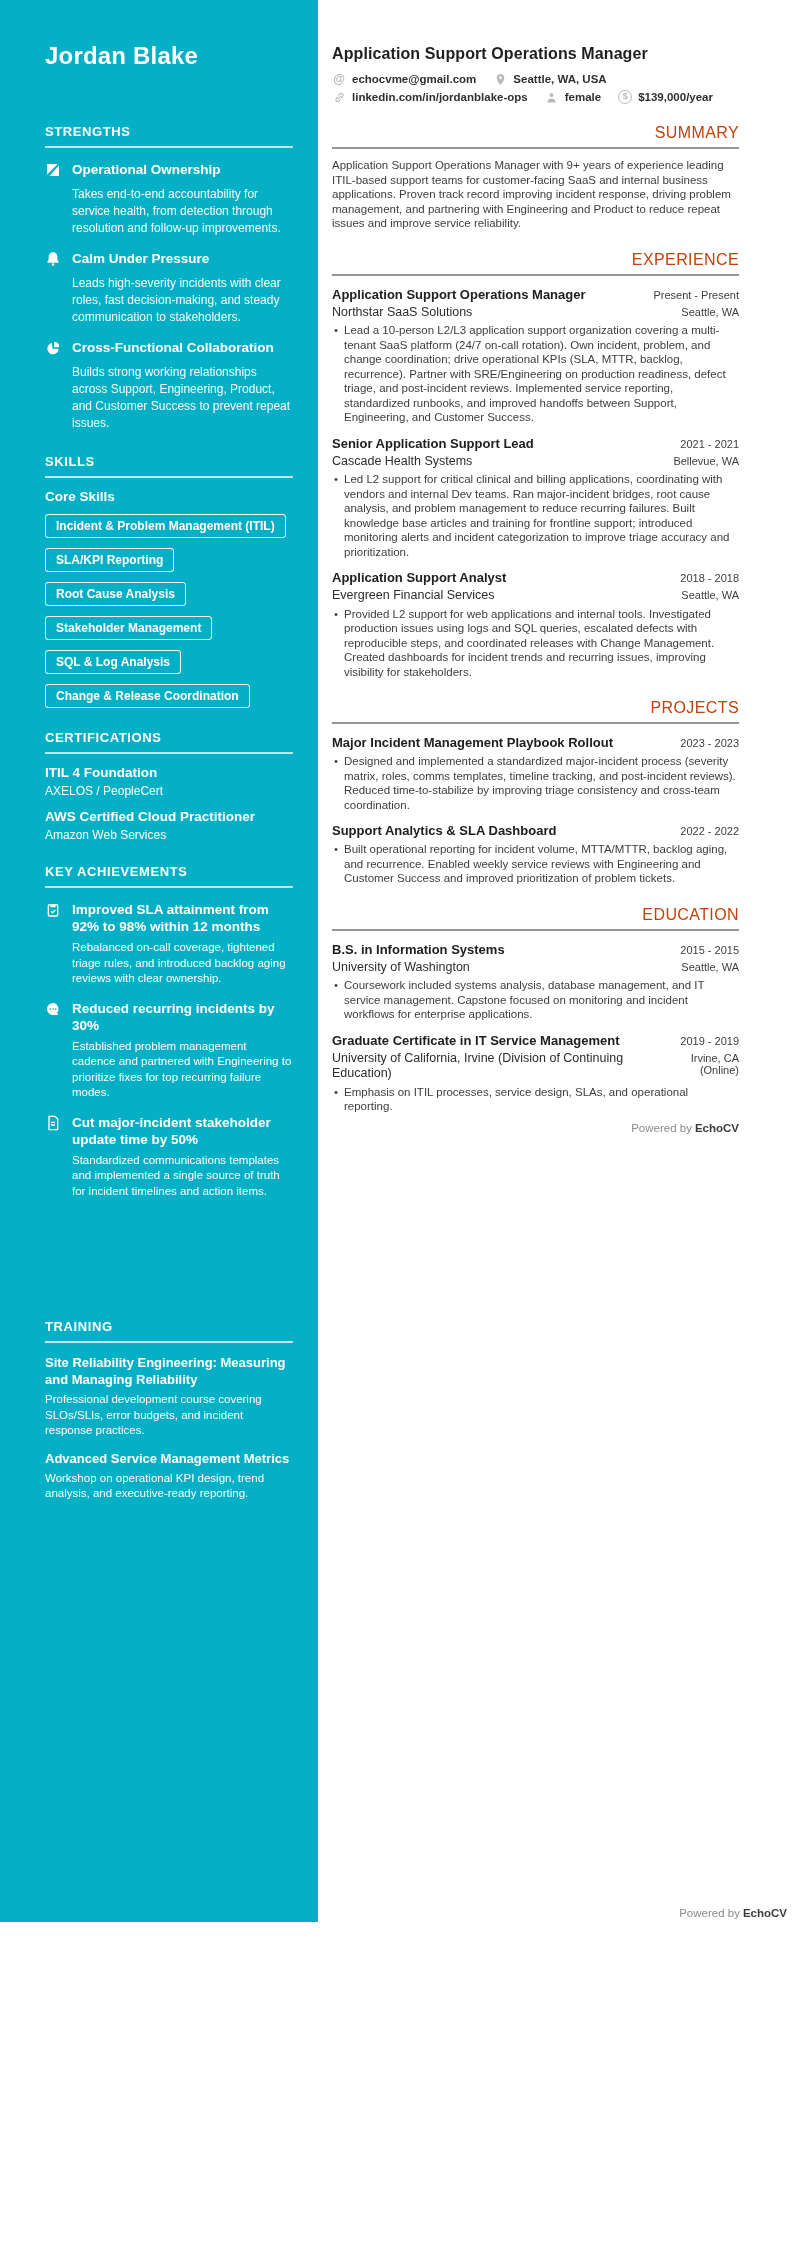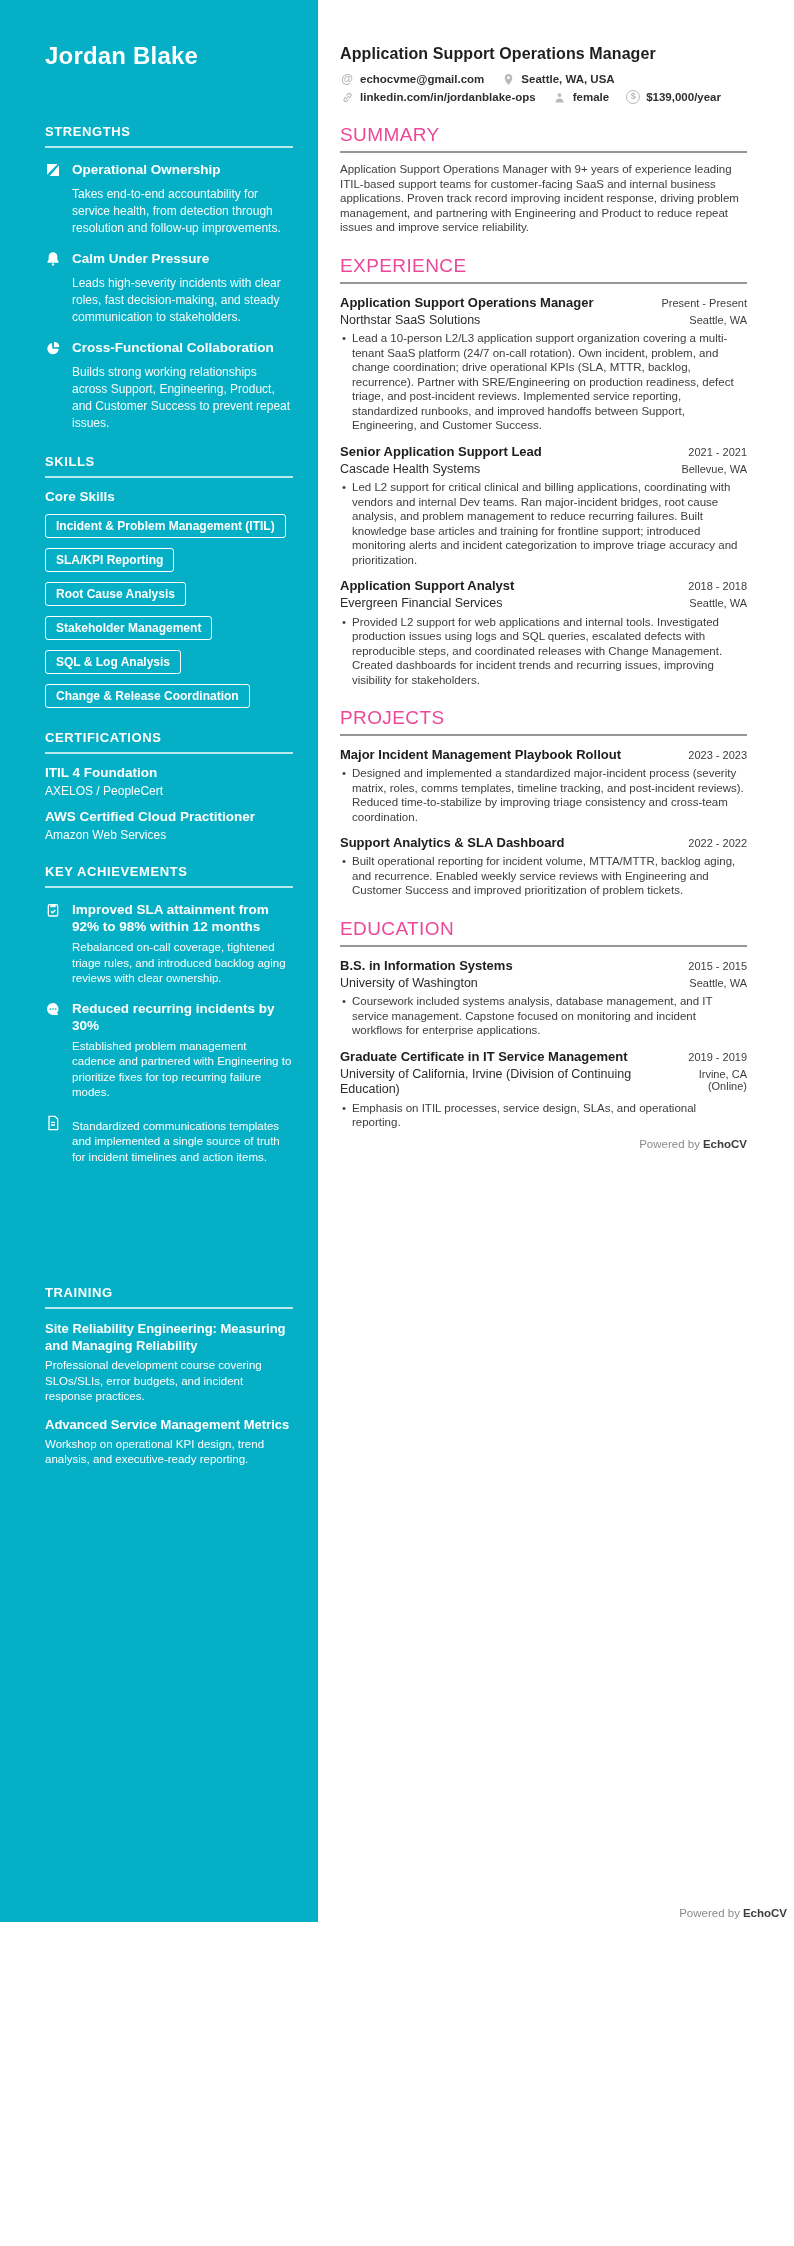--- a/index.html
+++ b/index.html
@@ -71,21 +71,21 @@
   }
   .cert-name { margin-top: 11px; font-size: 13.5px; font-weight: 600; }
   .cert-org { margin-top: 4px; font-size: 12px; font-weight: 400; }
   .ach-text { margin-top: 5px; font-size: 11.5px; line-height: 15.5px; }
   .tr-title { margin-top: 11px; font-size: 13px; font-weight: 600; line-height: 17px; }
   .tr-text { margin-top: 4px; font-size: 11.5px; line-height: 15.5px; }
 
   
   .main {
     position: absolute;
-    left: 316px; top: 0;
+    left: 308px; top: 0;
     width: 476px;
     padding: 45px 45px 0 24px;
     color: #3f3f3f;
   }
   .job-title {
     font-size: 16px;
     font-weight: 600;
     color: #1e1e1e;
     letter-spacing: 0.1px;
   }
@@ -99,26 +99,27 @@
   .dollar-icon::before {
     content: "$";
     font-size: 9px; font-weight: 700; color: #b9b9b9;
     border: 1.3px solid #b9b9b9; border-radius: 50%;
     width: 12px; height: 12px; line-height: 11px; text-align: center; display: inline-block;
   }
   .c-text { font-size: 11.5px; font-weight: 600; color: #2f2f2f; }
 
   .m-sec { margin-top: 20px; }
   .m-head {
-    font-size: 19px;
+    font-size: 16px;
     font-weight: 400;
-    color: #ec4899;
+    color: #c2410c;
     letter-spacing: 0.4px;
     padding-bottom: 5px;
     border-bottom: 2px solid #969696;
+    text-align: right;
   }
   .m-body { margin-top: 9px; font-size: 11.5px; line-height: 14.5px; color: #3d3d3d; }
 
   .entry { margin-top: 11px; }
   .erow { display: flex; justify-content: space-between; align-items: baseline; }
   .etitle { font-size: 13px; font-weight: 700; color: #202020; line-height: 16px; }
   .edate { font-size: 11px; color: #3d3d3d; white-space: nowrap; margin-left: 10px; }
   .ecompany { font-size: 12.5px; color: #2c2c2c; line-height: 15.5px; margin-top: 2px; max-width: 330px; }
   .eloc { font-size: 11px; color: #3d3d3d; text-align: right; margin-left: 10px; max-width: 80px; }
   .bullets { list-style: none; margin-top: 3px; }
@@ -245,20 +246,21 @@
       </div>
 
       <div class="s-item">
         <span class="ico">
           <svg viewBox="0 0 24 24" fill="none" stroke="currentColor" stroke-width="2">
               <path d="M6 2h9l4 4v16H6z"></path>
               <path d="M9 11h6M9 15h6"></path>
             </svg>
         </span>
         <div>
+          <div class="s-item-title">Cut major-incident stakeholder update time by 50%</div>
           <div class="ach-text">Standardized communications templates and implemented a single source of truth for incident timelines and action items.</div>
         </div>
       </div>
     </section>
 
     <section class="s-sec training">
       <h2 class="s-head">TRAINING</h2>
       <div class="tr-title">Site Reliability Engineering: Measuring and Managing Reliability</div>
       <div class="tr-text">Professional development course covering SLOs/SLIs, error budgets, and incident response practices.</div>
       <div class="tr-title">Advanced Service Management Metrics</div>

